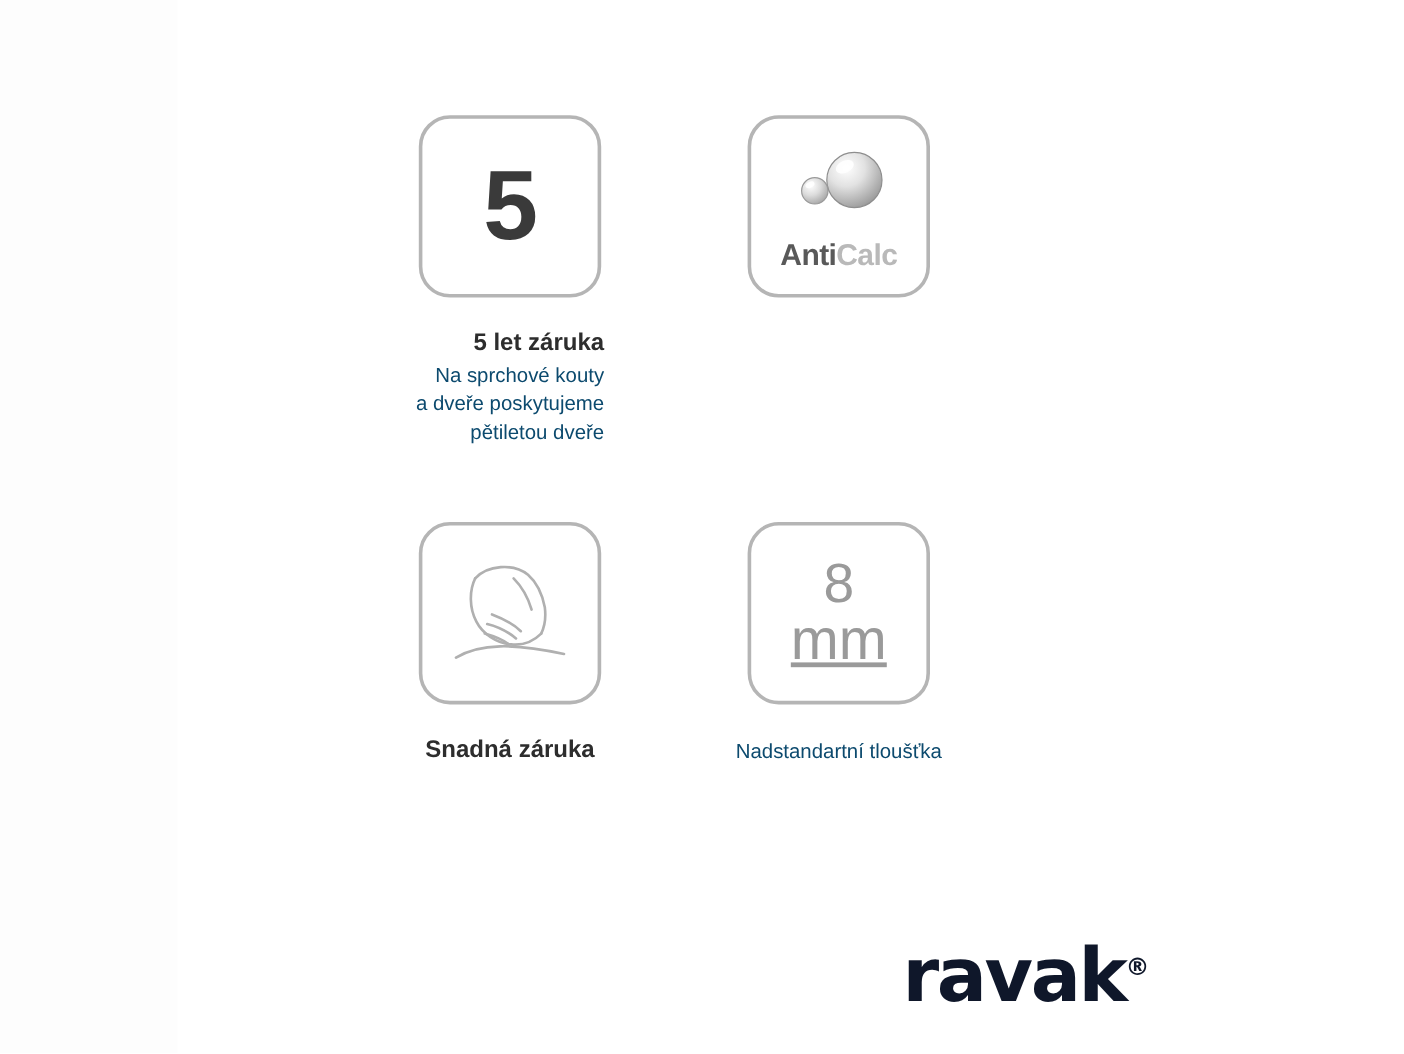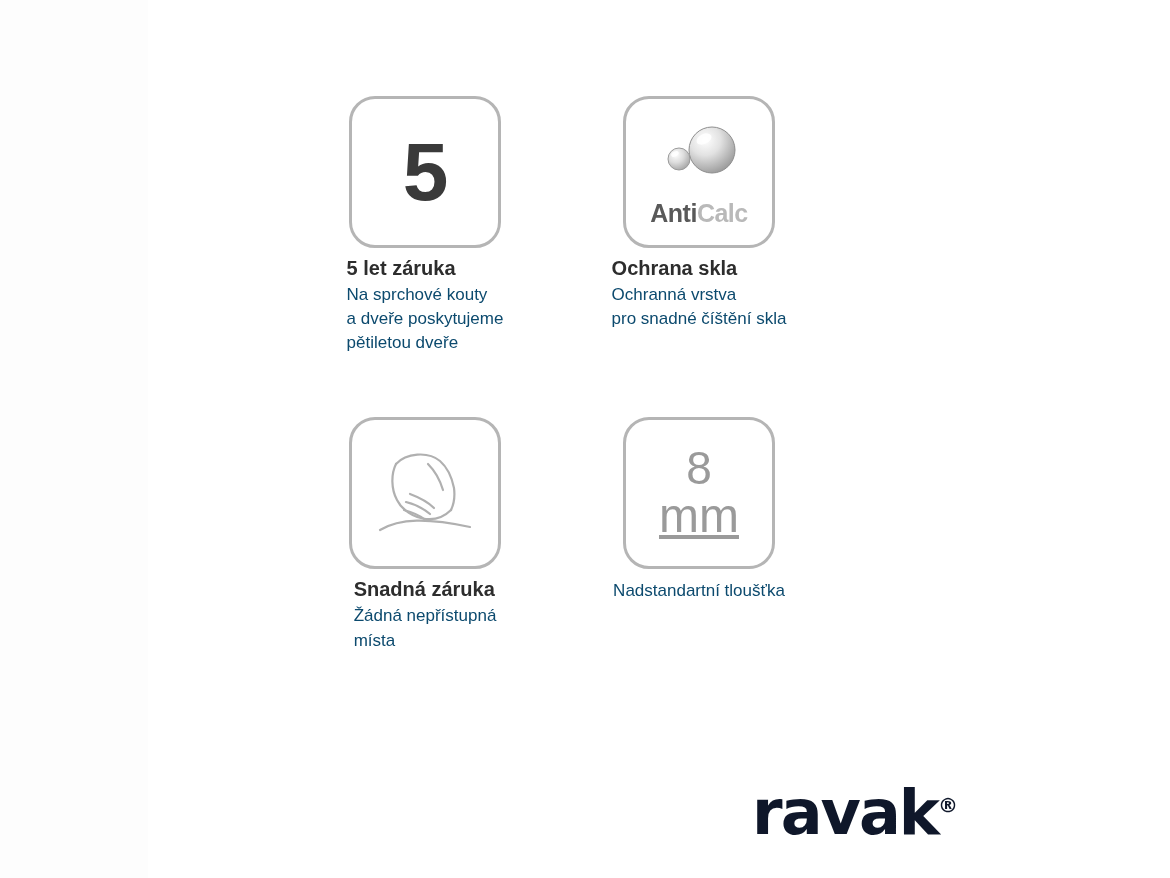--- a/index.html
+++ b/index.html
@@ -91,22 +91,22 @@
   .anticalc-text {
     font-size: 25px;
     font-weight: bold;
     letter-spacing: -0.5px;
     margin-top: 20px;
   }
   .anticalc-text .dark { color: #595959; }
   .anticalc-text .light { color: #b9b9b9; }
 
   .caption {
-    margin-top: 8px;
-    text-align: left;
+    margin-top: 26px;
+    text-align: right;
   }
   .cap-title {
     font-size: 20px;
     font-weight: bold;
     color: #2d2d2d;
     line-height: 1.25;
   }
   .cap-sub {
     font-size: 17px;
     color: #0c4a6e;
@@ -173,49 +173,38 @@
             <circle cx="61" cy="27" r="23" fill="url(#dropBig)" stroke="#8e8e8e" stroke-width="1"></circle>
             <ellipse cx="53" cy="16" rx="8" ry="5" fill="#ffffff" opacity="0.85" transform="rotate(-25 53 16)"></ellipse>
             <circle cx="28" cy="36" r="11" fill="url(#dropSmall)" stroke="#9a9a9a" stroke-width="1"></circle>
             <ellipse cx="24" cy="31" rx="4" ry="2.4" fill="#ffffff" opacity="0.85" transform="rotate(-25 24 31)"></ellipse>
           </svg>
           <div class="anticalc-text">
             <span class="dark">Anti</span><span class="light">Calc</span>
           </div>
         </div>
       </div>
-      <div class="caption">
-        <div class="cap-title">Ochrana skla</div>
-        <div class="cap-sub">
-          <div>Ochranná vrstva</div>
-          <div>pro snadné číštění skla</div>
-        </div>
-      </div>
     </div>
 
     <div class="cell">
       <div class="tile">
         <svg width="118" height="118" viewBox="0 0 118 118">
           <g fill="none" stroke="#b0b0b0" stroke-width="2.2" stroke-linecap="round" stroke-linejoin="round">
             <path d="M30 30 C40 19, 62 17, 74 27 C82 34, 86 44, 88 54 C89 62, 88 70, 85 76"></path>
             <path d="M30 30 C25 40, 25 55, 31 66 C36 76, 48 84, 60 85 C70 86, 79 82, 85 76"></path>
             <path d="M44 60 C52 63, 62 68, 68 74"></path>
             <path d="M40 68 C48 70, 58 75, 64 80"></path>
             <path d="M38 76 C45 78, 53 81, 58 85"></path>
             <path d="M62 30 C68 36, 74 46, 77 56"></path>
             <path d="M14 96 C34 84, 62 84, 104 93"></path>
           </g>
         </svg>
       </div>
       <div class="caption">
         <div class="cap-title">Snadná záruka</div>
-        <div class="cap-sub">
-          <div>Žádná nepřístupná</div>
-          <div>místa</div>
-        </div>
       </div>
     </div>
 
     <div class="cell">
       <div class="tile">
         <div class="tile-thickness">
           <span class="t-num">8</span>
           <span class="t-unit">mm</span>
         </div>
       </div>

